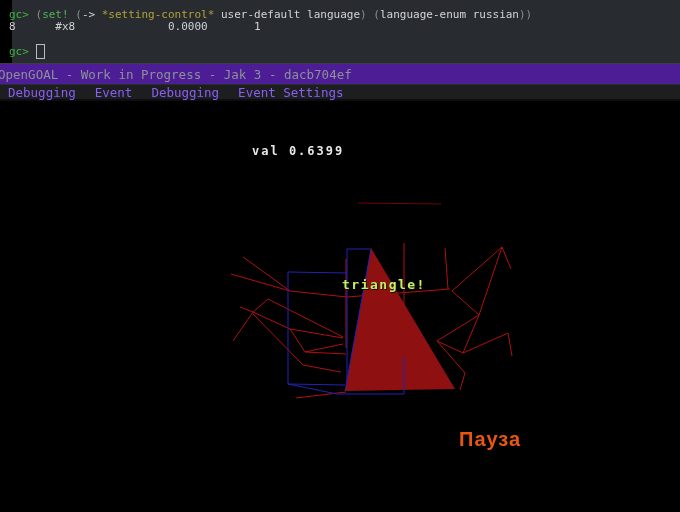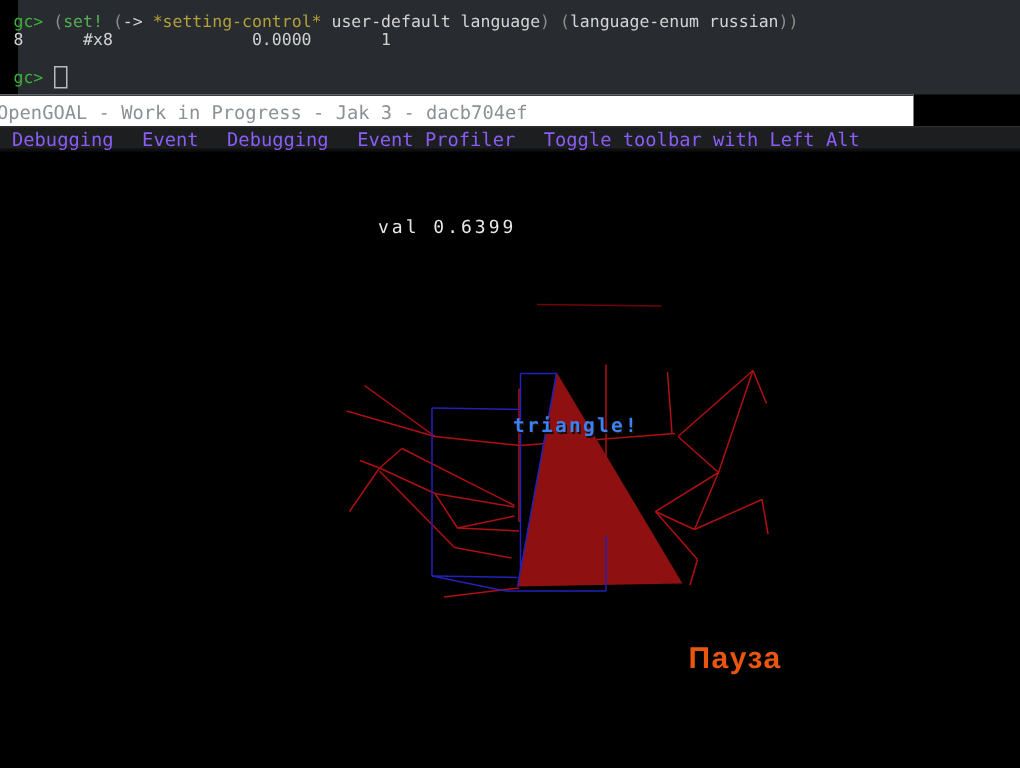--- a/index.html
+++ b/index.html
@@ -17,43 +17,43 @@
   .t-prompt-row { top:44px; display:flex; align-items:center; }
   .c-g  { color:#3cb43c; }
   .c-gr { color:#55b055; }
   .c-p  { color:#8a8f8a; }
   .c-y  { color:#b3a037; }
   .c-w  { color:#d4d4d4; }
   .cursor { display:inline-block; width:9px; height:15px;
             border:1px solid #b8bcc0; margin-left:7px; background:transparent; }
 
   
-  .titlebar { position:absolute; left:0; top:63px; width:609px; height:21px;
-              background:#ffffff; border-top:1px solid #3a3e42;
+  .titlebar { position:absolute; left:0; top:63px; width:680px; height:21px;
+              background:#4c1d95; border-top:1px solid #3a3e42;
               display:flex; align-items:center; }
   .titlebar span { color:#8b9196; font-size:12.5px; white-space:pre; margin-left:-2px; }
 
   
   .menubar { position:absolute; left:0; top:84px; width:680px; height:17px;
              background:#1c1e20; border-top:1px solid #2a2d2f;
              border-bottom:2px solid #0d0e0f;
              display:flex; align-items:center; padding-left:8px; }
   .menu-item { color:#8b5cf6; font-size:12.5px; margin-right:19px;
                white-space:pre; cursor:default; }
 
   
   .viewport { position:absolute; left:0; top:101px; width:680px; height:411px;
               background:#000; }
   svg.wire { position:absolute; left:0; top:0; }
 
   .overlay { position:absolute; white-space:pre; }
-  .val-label { left:252px; top:144px; font-size:12px; font-weight:400;
+  .val-label { left:252px; top:144px; font-size:12px; font-weight:700;
                letter-spacing:2px; color:#e8e8e8; }
   .tri-label { left:342px; top:277px; font-size:13px; font-weight:700;
-               letter-spacing:1.5px; color:#3b82f6;
+               letter-spacing:1.5px; color:#bef264;
                text-shadow:1px 1px 0 #1a0d00; }
   .pause-label { left:459px; top:428px; font-size:20px; font-weight:700;
                  font-family:"Liberation Sans", sans-serif;
                  color:#e8560f; letter-spacing:1px; }
 </style>
 </head>
 <body>
 
 <div class="terminal">
   <div class="term-line t-line1"><span class="c-g">gc&gt; </span><span class="c-p">(</span><span class="c-gr">set!</span><span class="c-w"> </span><span class="c-p">(</span><span class="c-w">-&gt; </span><span class="c-y">*setting-control*</span><span class="c-w"> user-default language</span><span class="c-p">)</span><span class="c-w"> </span><span class="c-p">(</span><span class="c-w">language-enum russian</span><span class="c-p">))</span></div>
@@ -64,22 +64,21 @@
 </div>
 
 <div class="titlebar">
   <span>OpenGOAL - Work in Progress - Jak 3 - dacb704ef</span>
 </div>
 
 <div class="menubar">
     <span class="menu-item">Debugging</span>
     <span class="menu-item">Event</span>
     <span class="menu-item">Debugging</span>
-    <span class="menu-item">Event Profiler</span>
-    <span class="menu-item">Toggle toolbar with Left Alt</span>
+    <span class="menu-item">Event Settings</span>
   </div>
 
 <div class="viewport">
   <svg class="wire" width="680" height="512" viewBox="0 0 680 512">
       <line x1="358" y1="102" x2="441" y2="103" stroke="#6e0606" stroke-width="1"></line>
       <line x1="231" y1="173" x2="290" y2="190" stroke="#b01010" stroke-width="1"></line>
       <line x1="290" y1="190" x2="347" y2="196" stroke="#b01010" stroke-width="1"></line>
       <line x1="347" y1="196" x2="450" y2="188" stroke="#b01010" stroke-width="1"></line>
       <line x1="243" y1="156" x2="290" y2="190" stroke="#b01010" stroke-width="1"></line>
       <line x1="346" y1="158" x2="346" y2="247" stroke="#b01010" stroke-width="1"></line>

